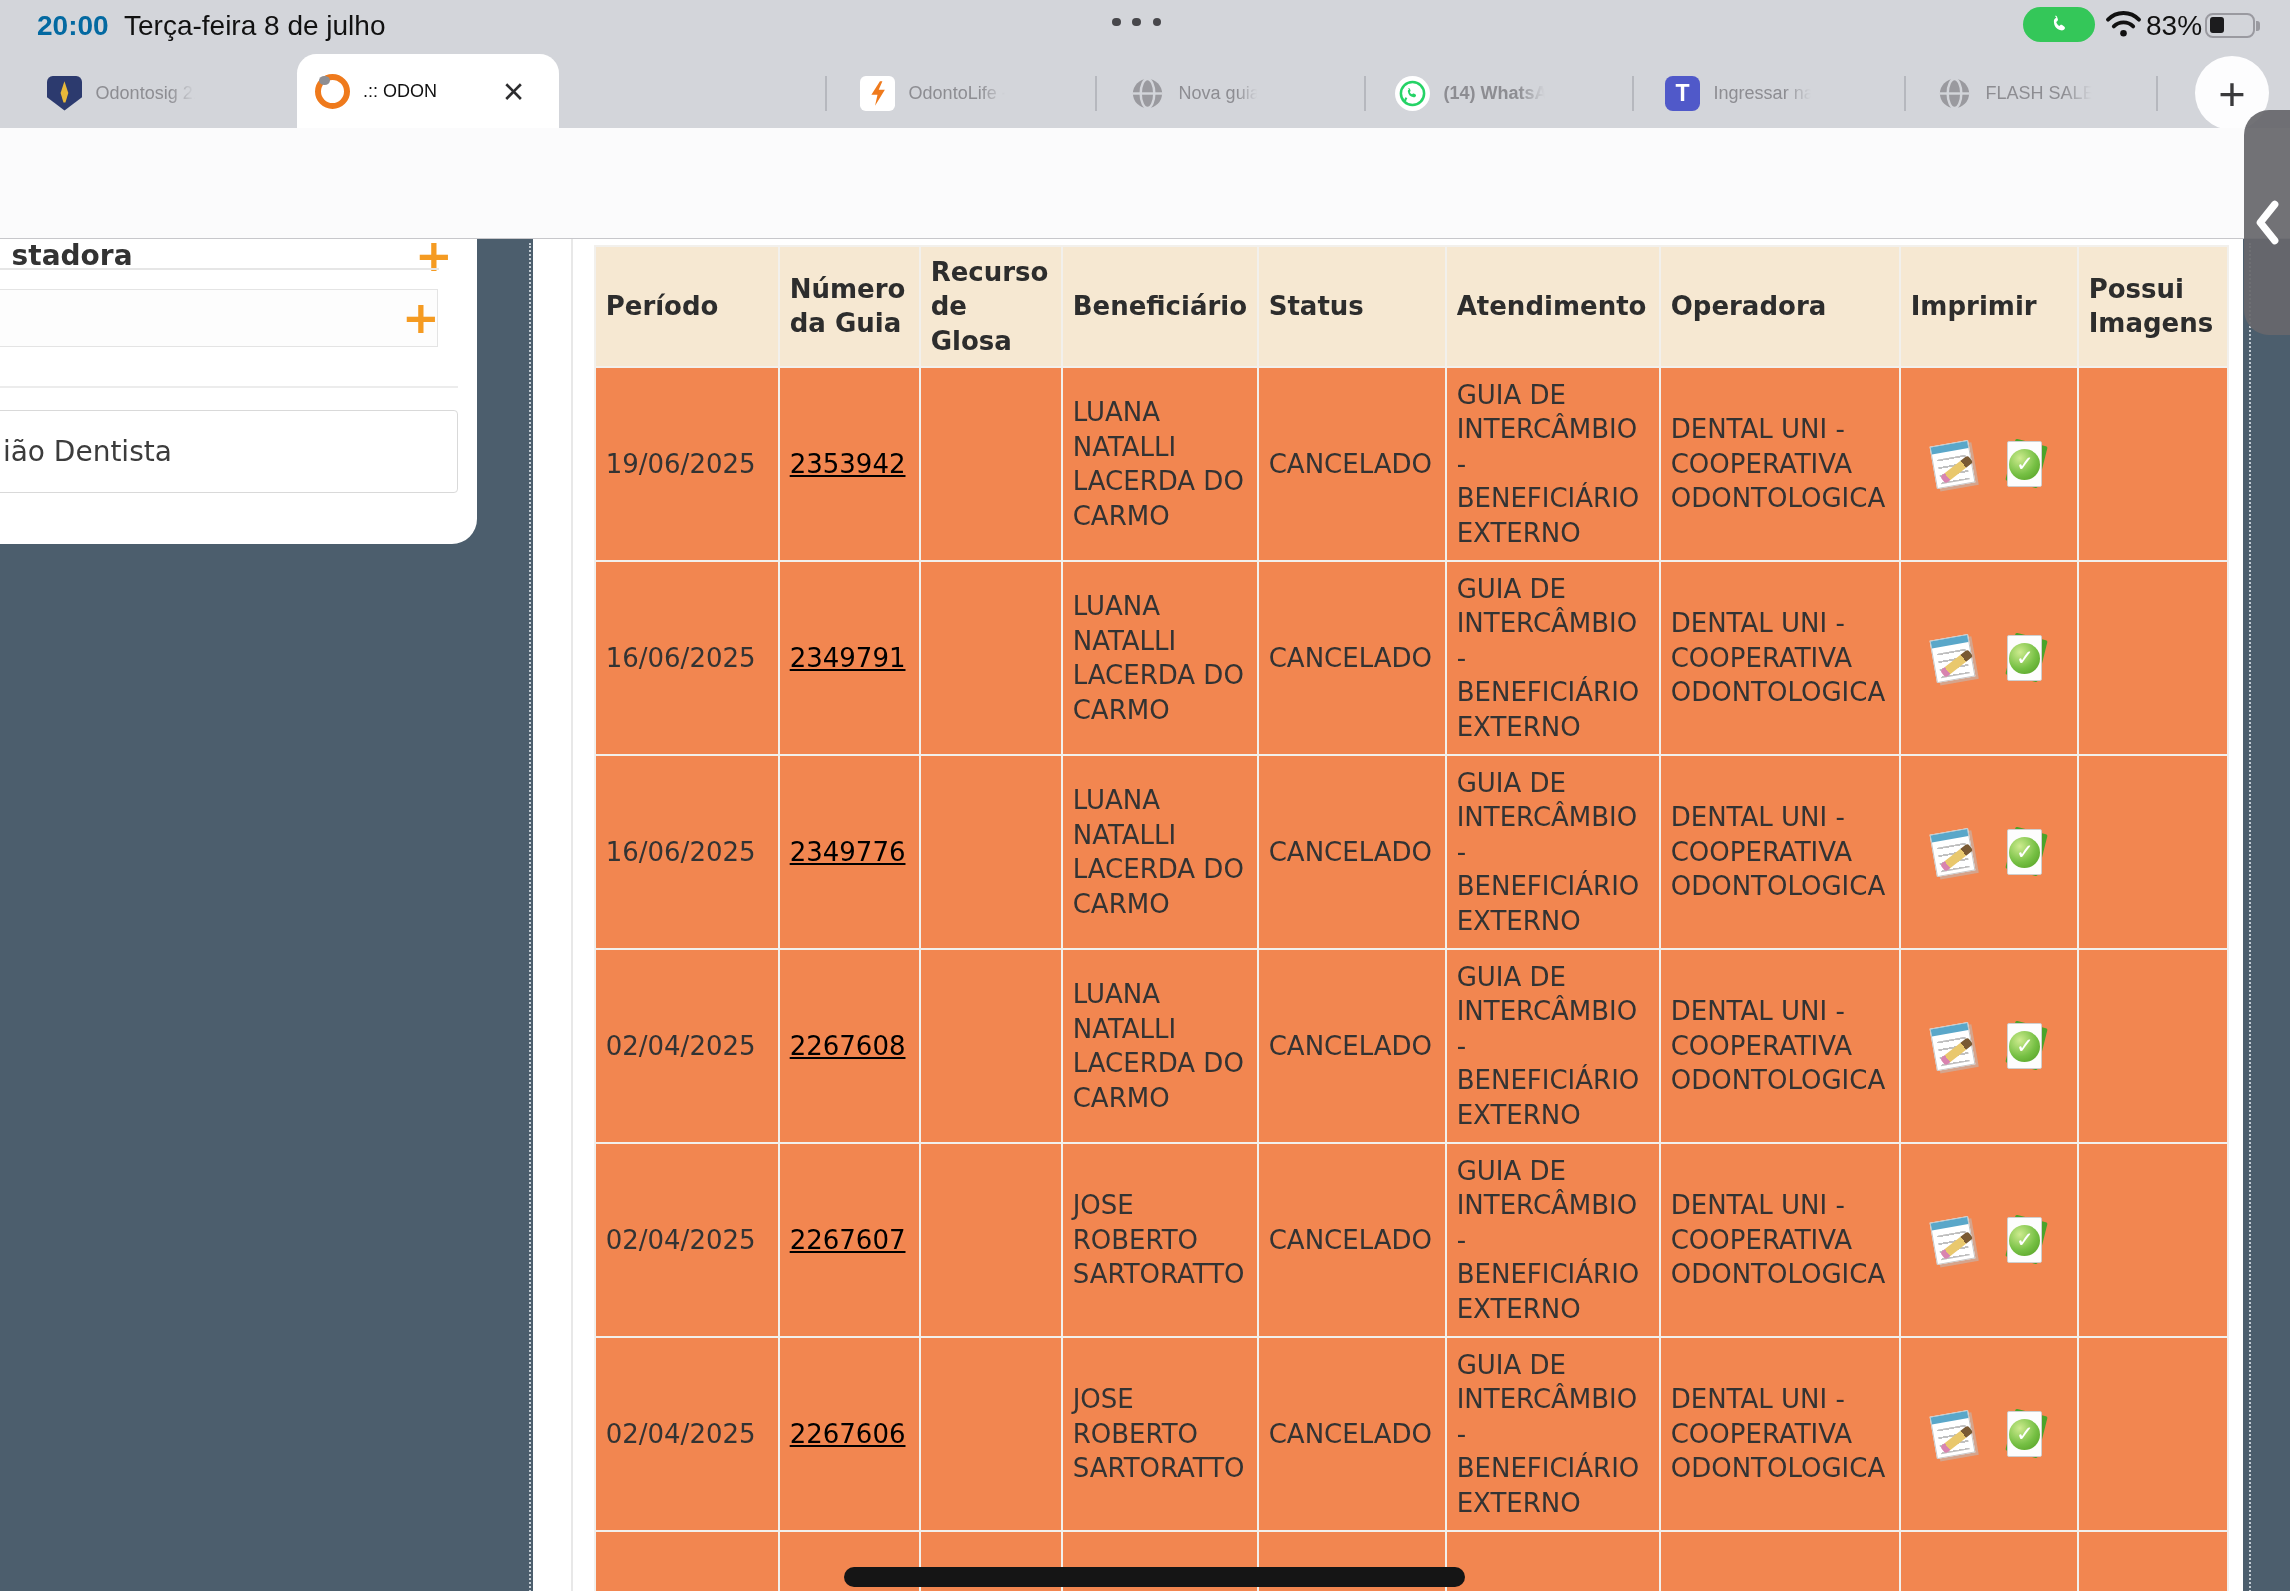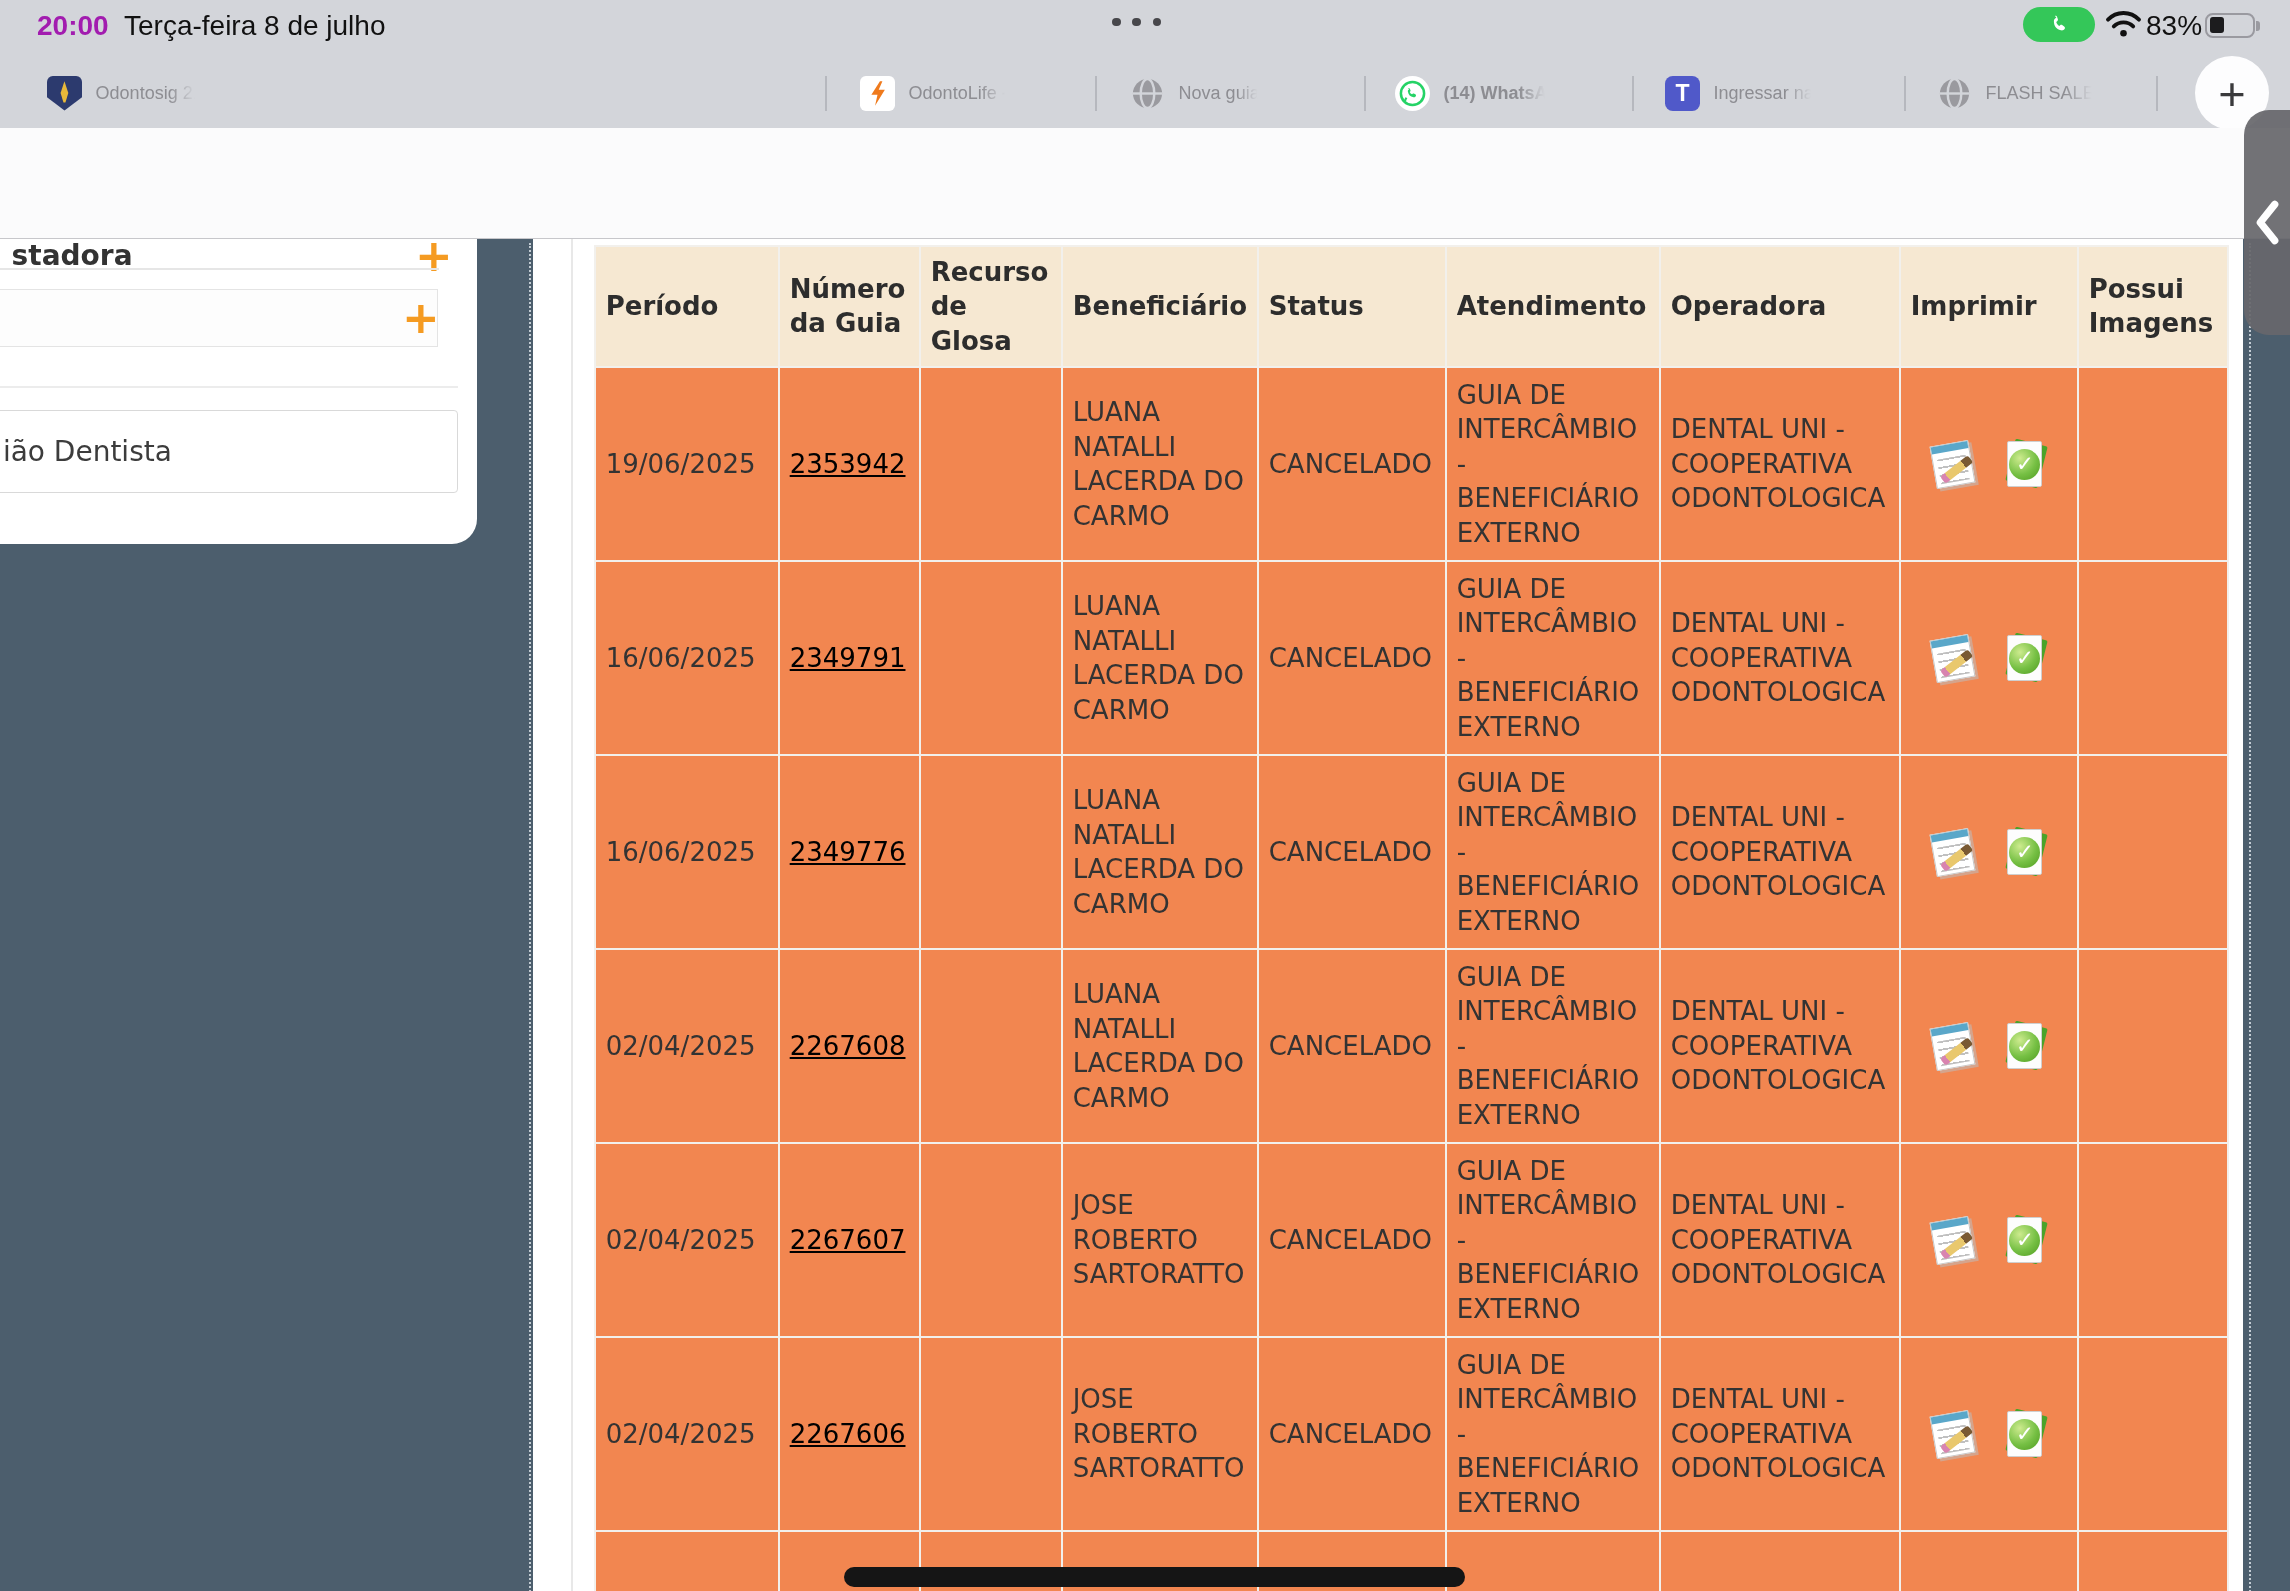--- a/index.html
+++ b/index.html
@@ -1,21 +1,21 @@
 <!DOCTYPE html>
 <html><head>
 <meta charset="utf-8">
 <style>
   * { margin:0; padding:0; box-sizing:border-box; }
   html,body { width:2290px; height:1591px; overflow:hidden; background:#d3d5da;
               font-family:"Liberation Sans", sans-serif; }
 
   
   #chrome-top { position:absolute; left:0; top:0; width:2290px; height:128px; background:#d3d5da; }
-  #status-time { position:absolute; left:37px; top:9.7px; font-size:28px; font-weight:700; color:#a21caf; }
+  #status-time { position:absolute; left:37px; top:9.7px; font-size:28px; font-weight:700; color:#0369a1; }
   #status-date { position:absolute; left:124px; top:9.7px; font-size:28px; font-weight:400; color:#111; }
   #mt-dots { position:absolute; left:1112px; top:17.5px; display:flex; gap:11.6px; }
   #mt-dots i { width:8.7px; height:8.7px; border-radius:50%; background:#47474b; }
   #call-pill { position:absolute; left:2023px; top:6.8px; width:72px; height:35px; border-radius:17.5px;
                display:flex; align-items:center; justify-content:center; }
   #wifi-ic { position:absolute; left:2104px; top:7.8px; }
   #batt-pct { position:absolute; left:2146px; top:9.7px; font-size:28px; color:#111; }
   #battery { position:absolute; left:2205px; top:12.6px; width:50px; height:25px; border:2.4px solid #9a9aa0;
              border-radius:7.8px; padding:2.9px; }
   #battery .fill { width:36%; height:100%; background:#1c1c1e; border-radius:2.9px; }
@@ -145,20 +145,27 @@
       <div class="nub"></div>
     </div>
 
   <div class="tab" style="left:47px;width:228px;">
     <span class="fav fav-shield">
         <i></i>
       </span>
     <span class="tab-label">Odontosig 2.</span>
   </div>
 
+  <div id="active-tab">
+    <span class="fav fav-ring">
+        <i></i>
+      </span>
+    <span class="tab-label">.:: ODON</span>
+    <span class="close-x">×</span>
+  </div>
 
   <div class="tab-sep" style="left:825px;"></div>
 
   <div class="tab" style="left:860px;width:217px;">
     <span class="fav fav-sq">
       <svg width="23" height="27" viewBox="0 0 16 22">
           <polygon points="10,1 3,12 8,12 6,21 14,8 9,8 12,1" fill="#ef7a1c"></polygon>
         </svg>
     </span>
     <span class="tab-label">OdontoLife -</span>

